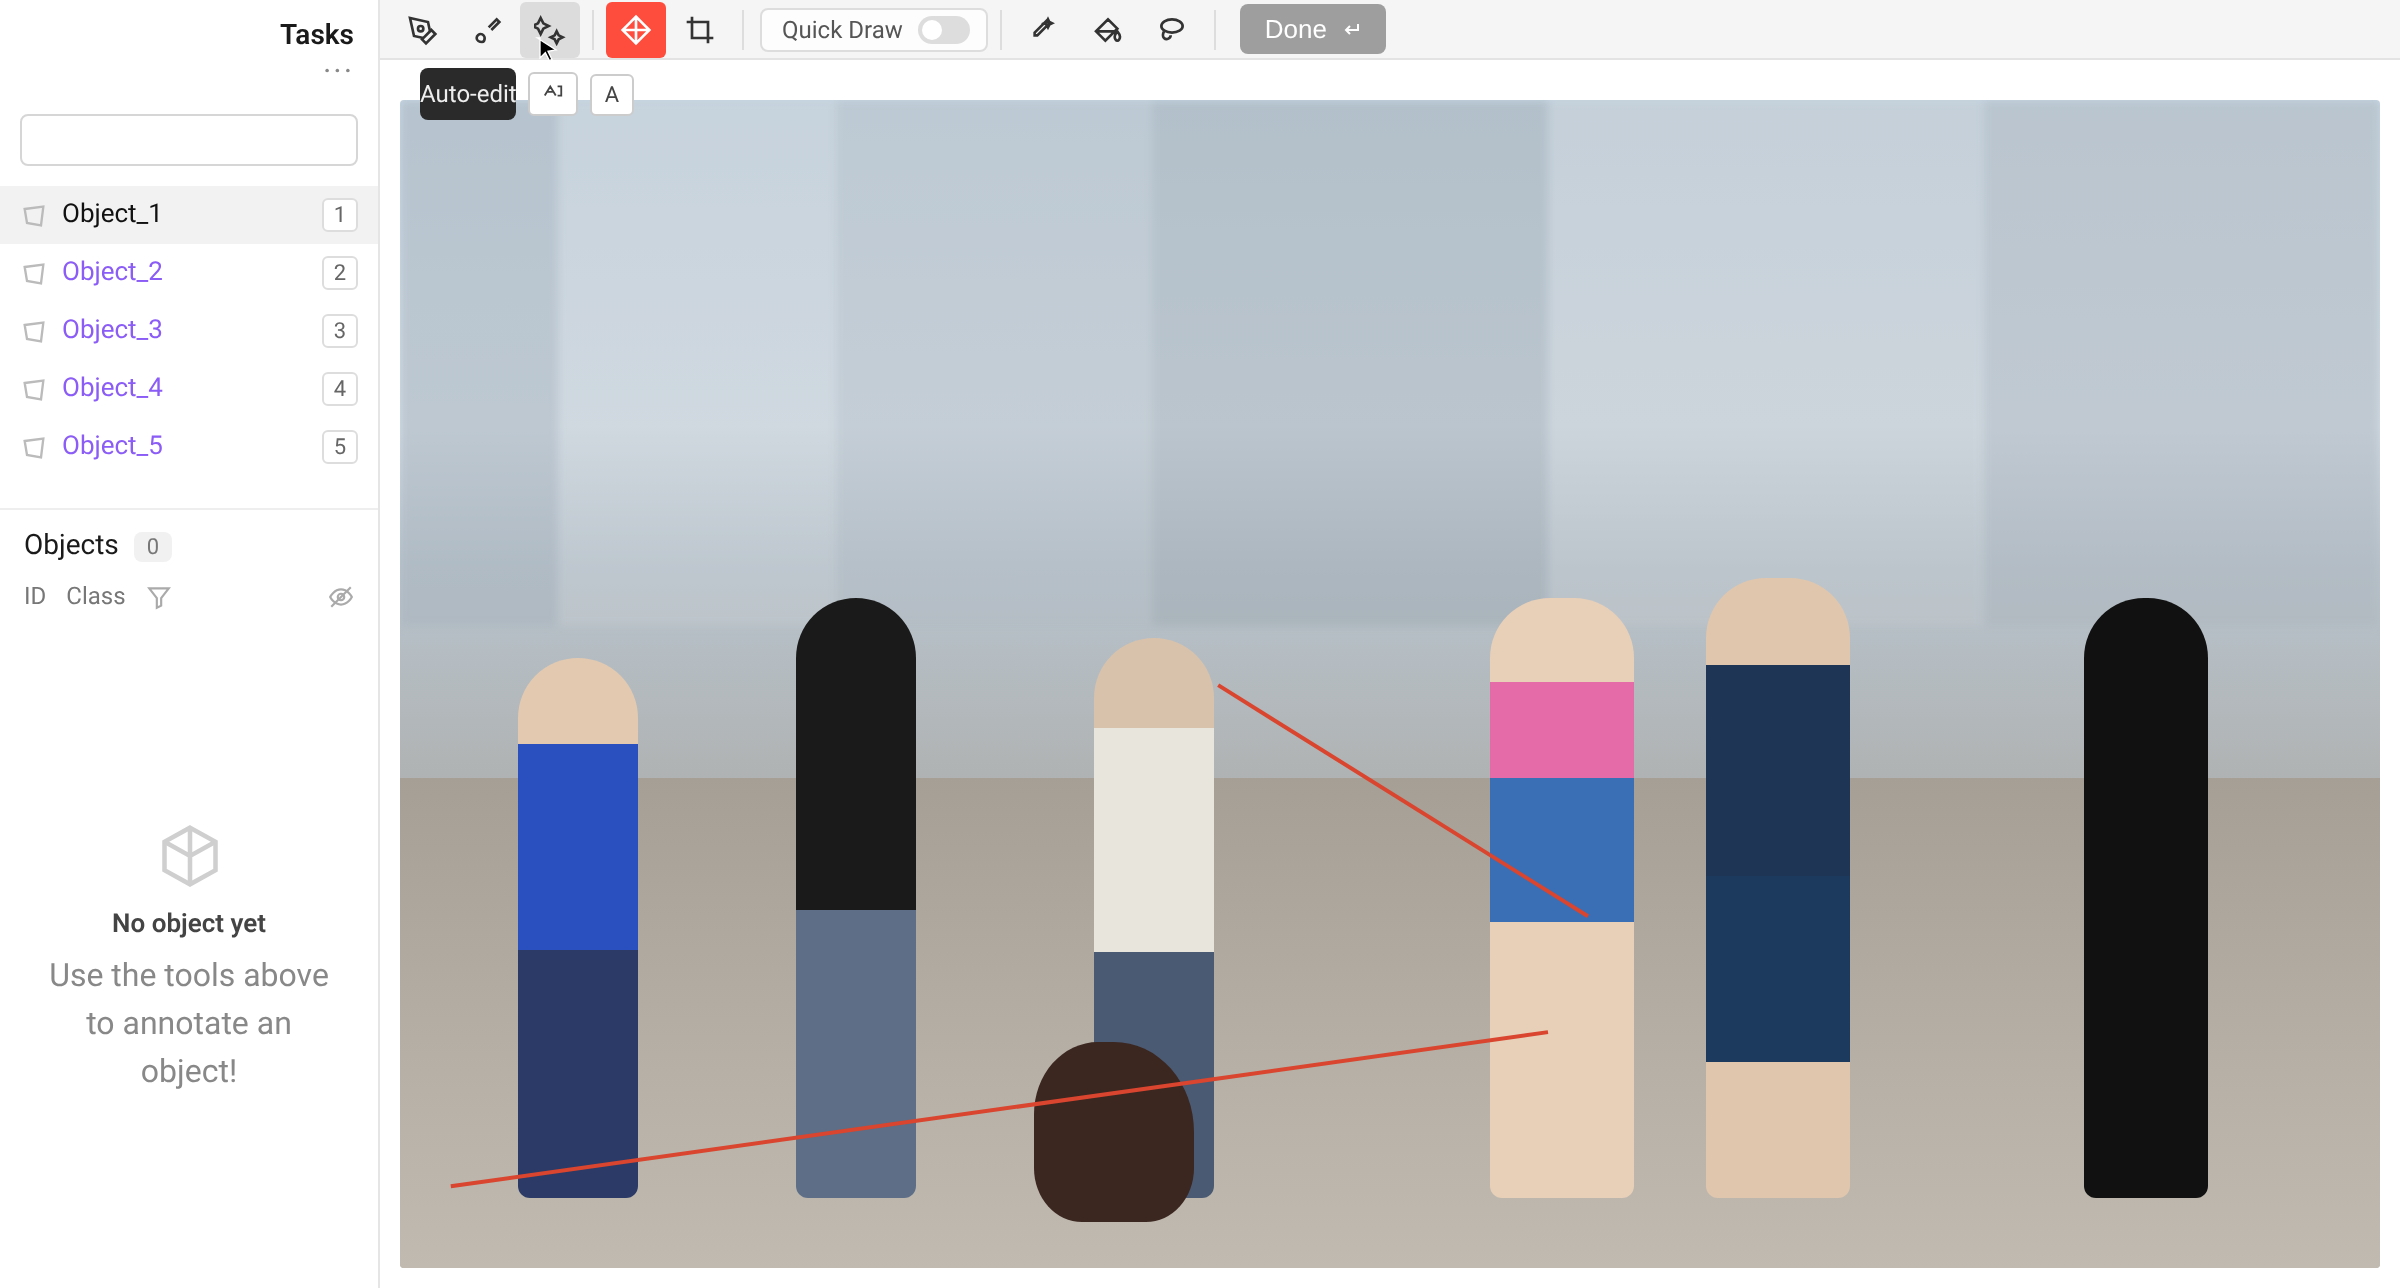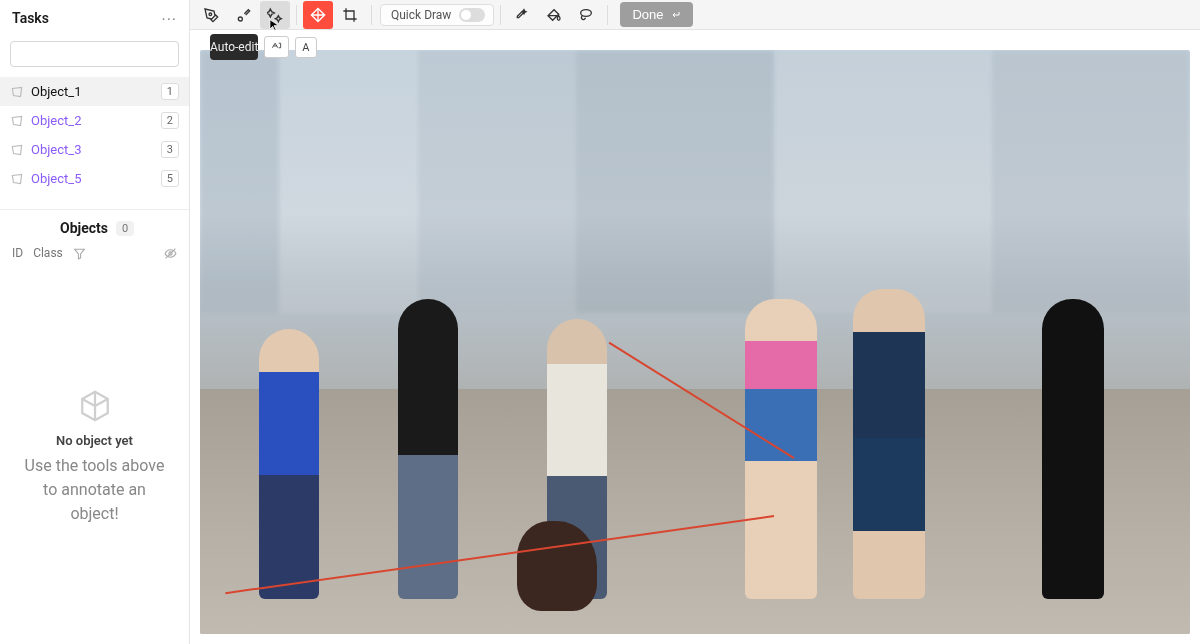--- a/index.html
+++ b/index.html
@@ -1,39 +1,39 @@
 <!DOCTYPE html>
 <html><head>
 <meta charset="utf-8">
 <style>
 * { box-sizing: border-box; margin: 0; padding: 0; }
 body { font-family: -apple-system, BlinkMacSystemFont, "Segoe UI", Roboto, sans-serif; font-size: 13px; color: #1a1a1a; background: #fff; }
 .app { display: flex; height: 644px; width: 1200px; }
 
 
 .sidebar { width: 190px; border-right: 1px solid #e5e5e5; display: flex; flex-direction: column; background: #fff; }
-.sb-header { display: flex; align-items: flex-start; justify-content: space-between; padding: 10px 12px 8px; }
+.sb-header { display: flex; align-items: flex-end; justify-content: space-between; padding: 10px 12px 8px; flex-direction: column; }
 .sb-title { font-weight: 600; font-size: 14px; }
 .sb-more { color: #888; cursor: pointer; font-size: 16px; letter-spacing: 1px; }
 .sb-search { margin: 4px 10px 10px; border: 1px solid #d6d6d6; border-radius: 4px; display: flex; align-items: center; padding: 5px 8px; }
 .sb-search svg { width: 13px; height: 13px; color: #666; }
 .sb-search input { border: none; outline: none; flex: 1; margin-left: 6px; font-size: 12px; background: transparent; }
 
 .task-list { display: flex; flex-direction: column; }
 .task-row { display: flex; align-items: center; justify-content: space-between; padding: 6px 10px; cursor: pointer; }
 .task-row.selected { background: #f2f2f2; }
 .task-left { display: flex; align-items: center; gap: 7px; }
 .task-icon { width: 14px; height: 14px; color: #bbb; }
 .task-label { font-size: 13px; color: #8b5cf6; }
 .task-row.selected .task-label { color: #111; }
 .task-badge { border: 1px solid #ddd; border-radius: 3px; font-size: 11px; padding: 1px 5px; color: #666; background: #fff; min-width: 16px; text-align: center; }
 
 .objects-section { border-top: 1px solid #eee; margin-top: 16px; }
 .obj-header { display: flex; align-items: center; gap: 8px; padding: 10px 12px 6px; }
-.obj-title { font-weight: 700; font-size: 14px; margin-left: 48px; }
+.obj-title { font-weight: 400; font-size: 14px; }
 .obj-count { background: #f1f1f1; border-radius: 4px; font-size: 11px; padding: 1px 6px; color: #777; }
 .obj-cols { display: flex; align-items: center; padding: 4px 12px 10px; gap: 10px; color: #777; font-size: 12px; }
 .obj-cols .spacer { flex: 1; }
 .filter-icon, .eye-icon { width: 13px; height: 13px; color: #aaa; cursor: pointer; }
 
 .empty-state { flex: 1; display: flex; flex-direction: column; align-items: center; justify-content: center; padding: 20px; text-align: center; color: #444; }
 .empty-icon { width: 34px; height: 34px; color: #cfcfcf; margin-bottom: 10px; }
 .empty-title { font-weight: 600; font-size: 13px; margin-bottom: 6px; }
 .empty-sub { font-size: 16px; color: #888; line-height: 1.5; max-width: 150px; }
 
@@ -131,20 +131,29 @@
             </svg>
           <span class="task-label">Object_3</span>
         </div>
         <span class="task-badge">3</span>
       </div>
       <div class="task-row">
         <div class="task-left">
           <svg class="task-icon" viewBox="0 0 24 24" fill="none" stroke="currentColor" stroke-width="2">
               <polygon points="4,6 20,4 18,20 6,18"></polygon>
             </svg>
+          <span class="task-label">Object_4</span>
+        </div>
+        <span class="task-badge">4</span>
+      </div>
+      <div class="task-row">
+        <div class="task-left">
+          <svg class="task-icon" viewBox="0 0 24 24" fill="none" stroke="currentColor" stroke-width="2">
+              <polygon points="4,6 20,4 18,20 6,18"></polygon>
+            </svg>
           <span class="task-label">Object_5</span>
         </div>
         <span class="task-badge">5</span>
       </div>
     </div>
 
     <div class="objects-section">
       <div class="obj-header">
         <span class="obj-title">Objects</span>
         <span class="obj-count">0</span>

